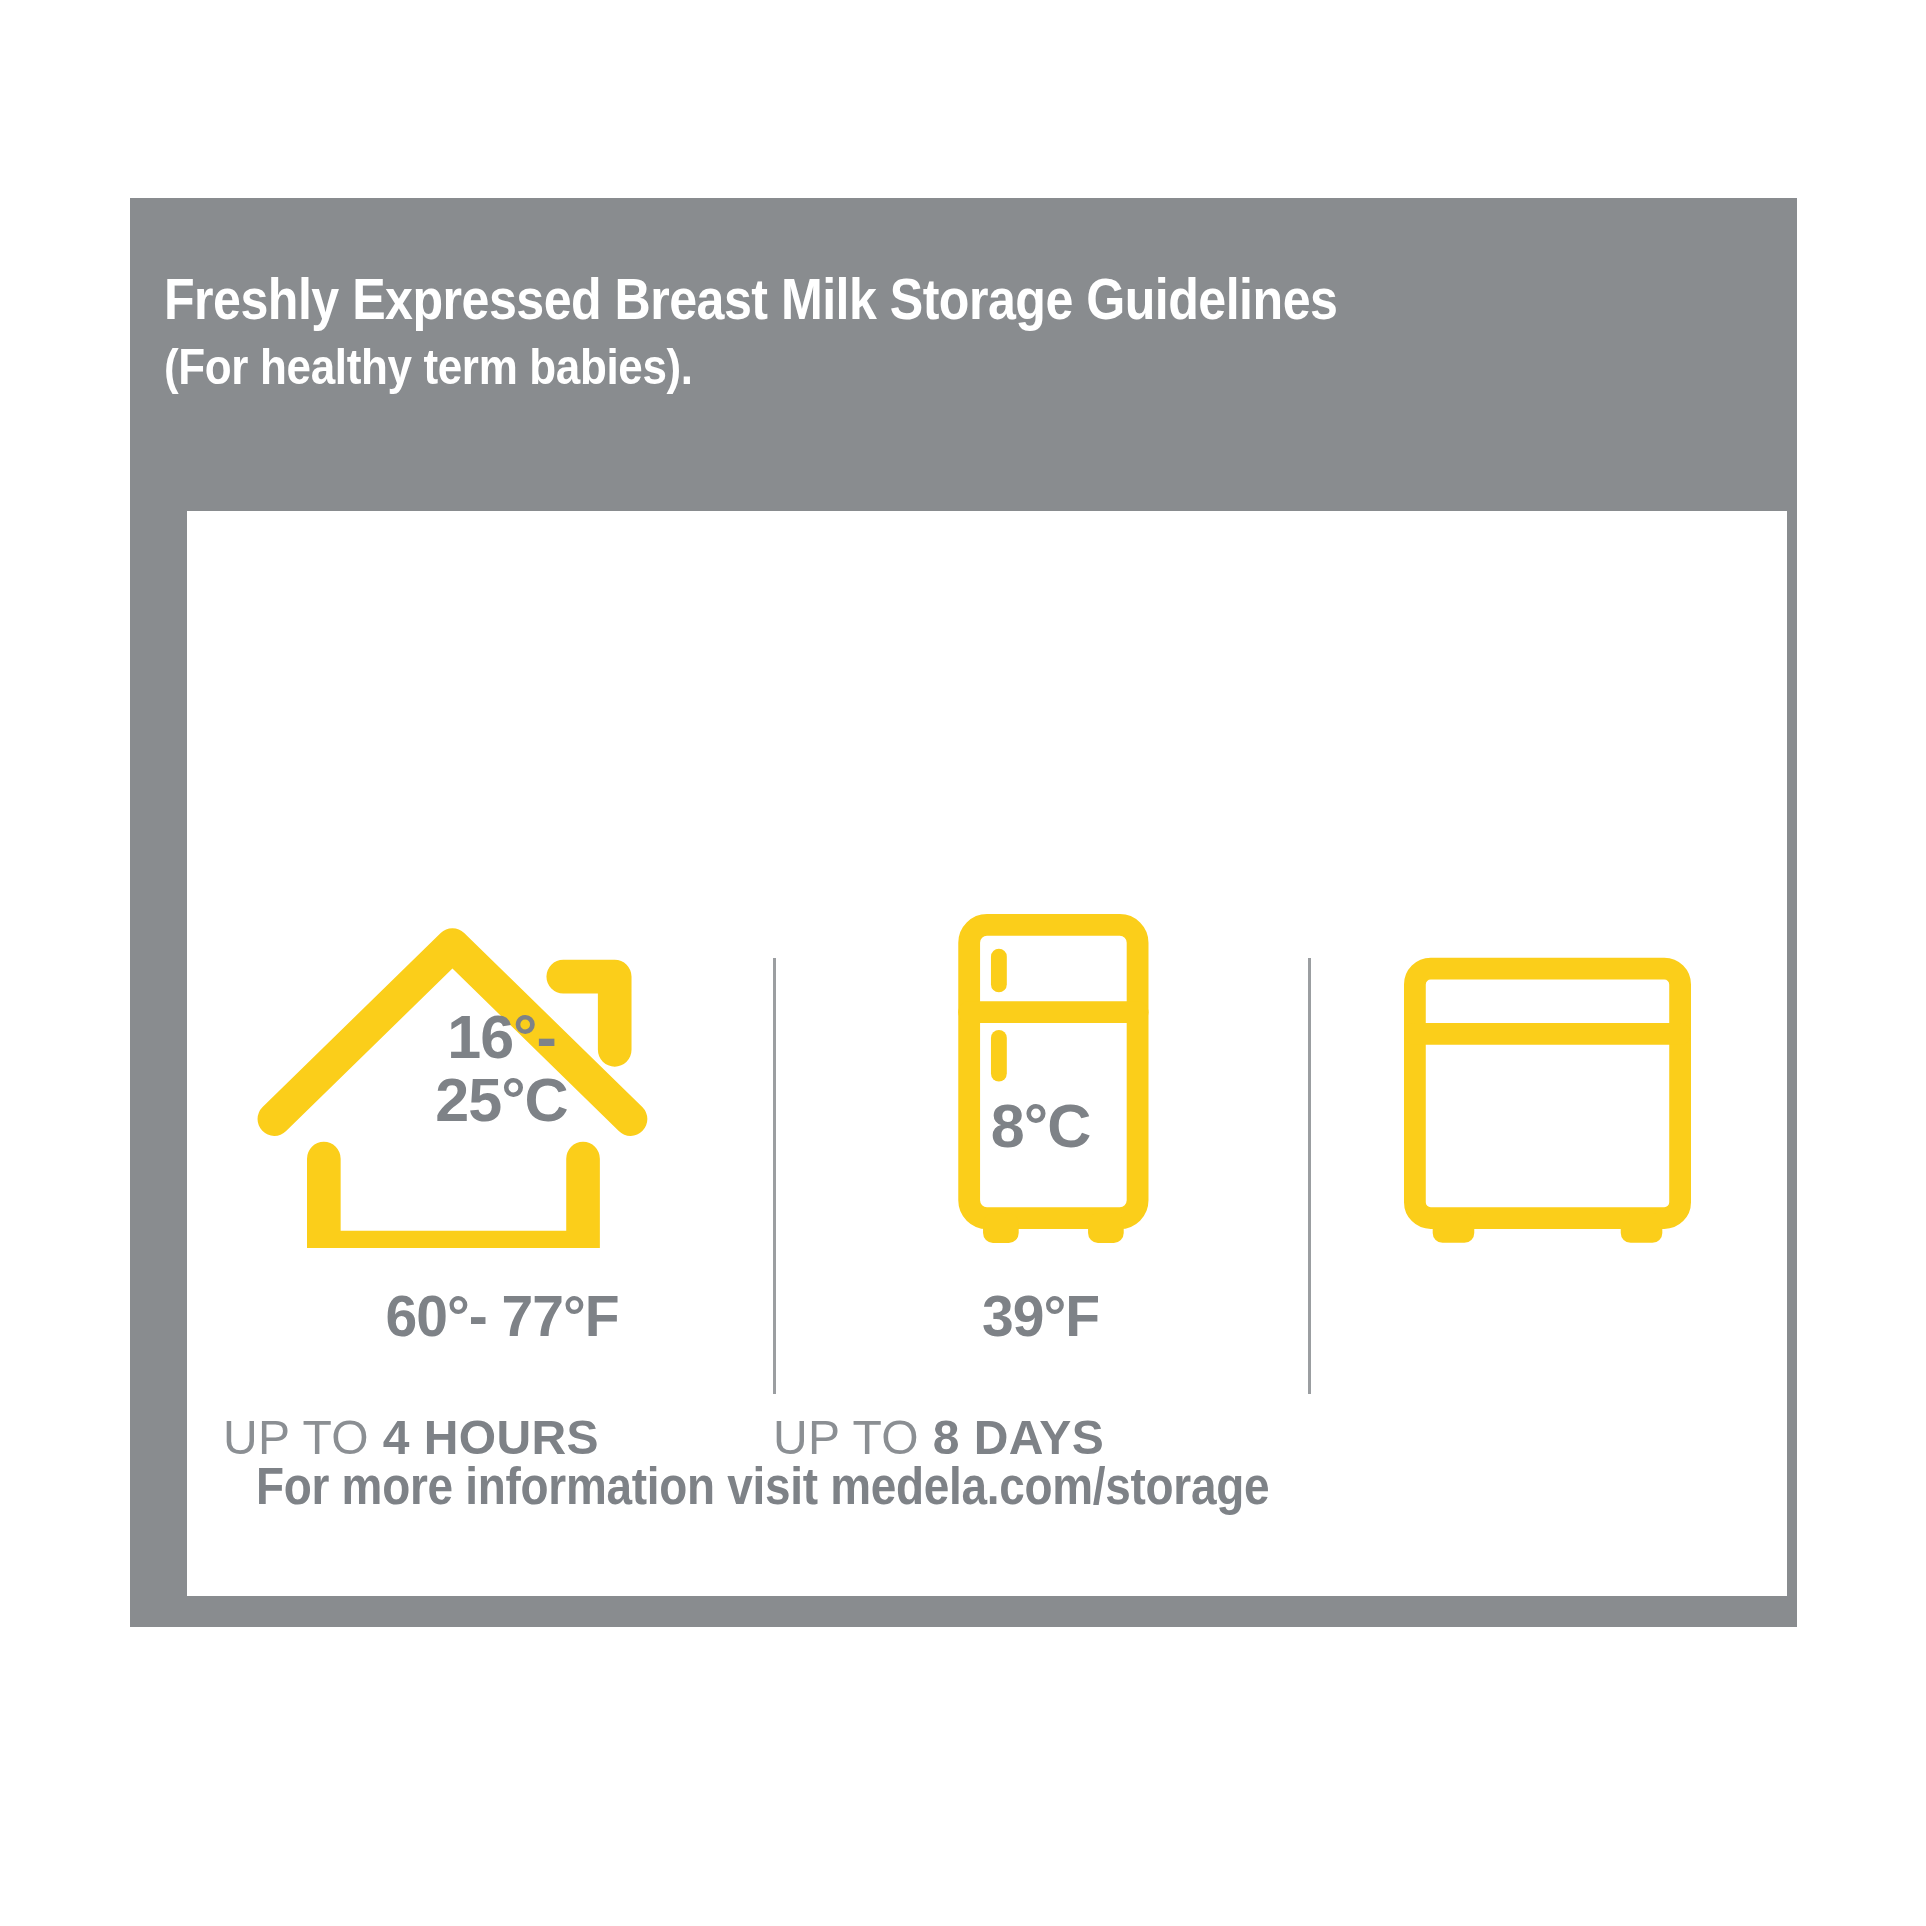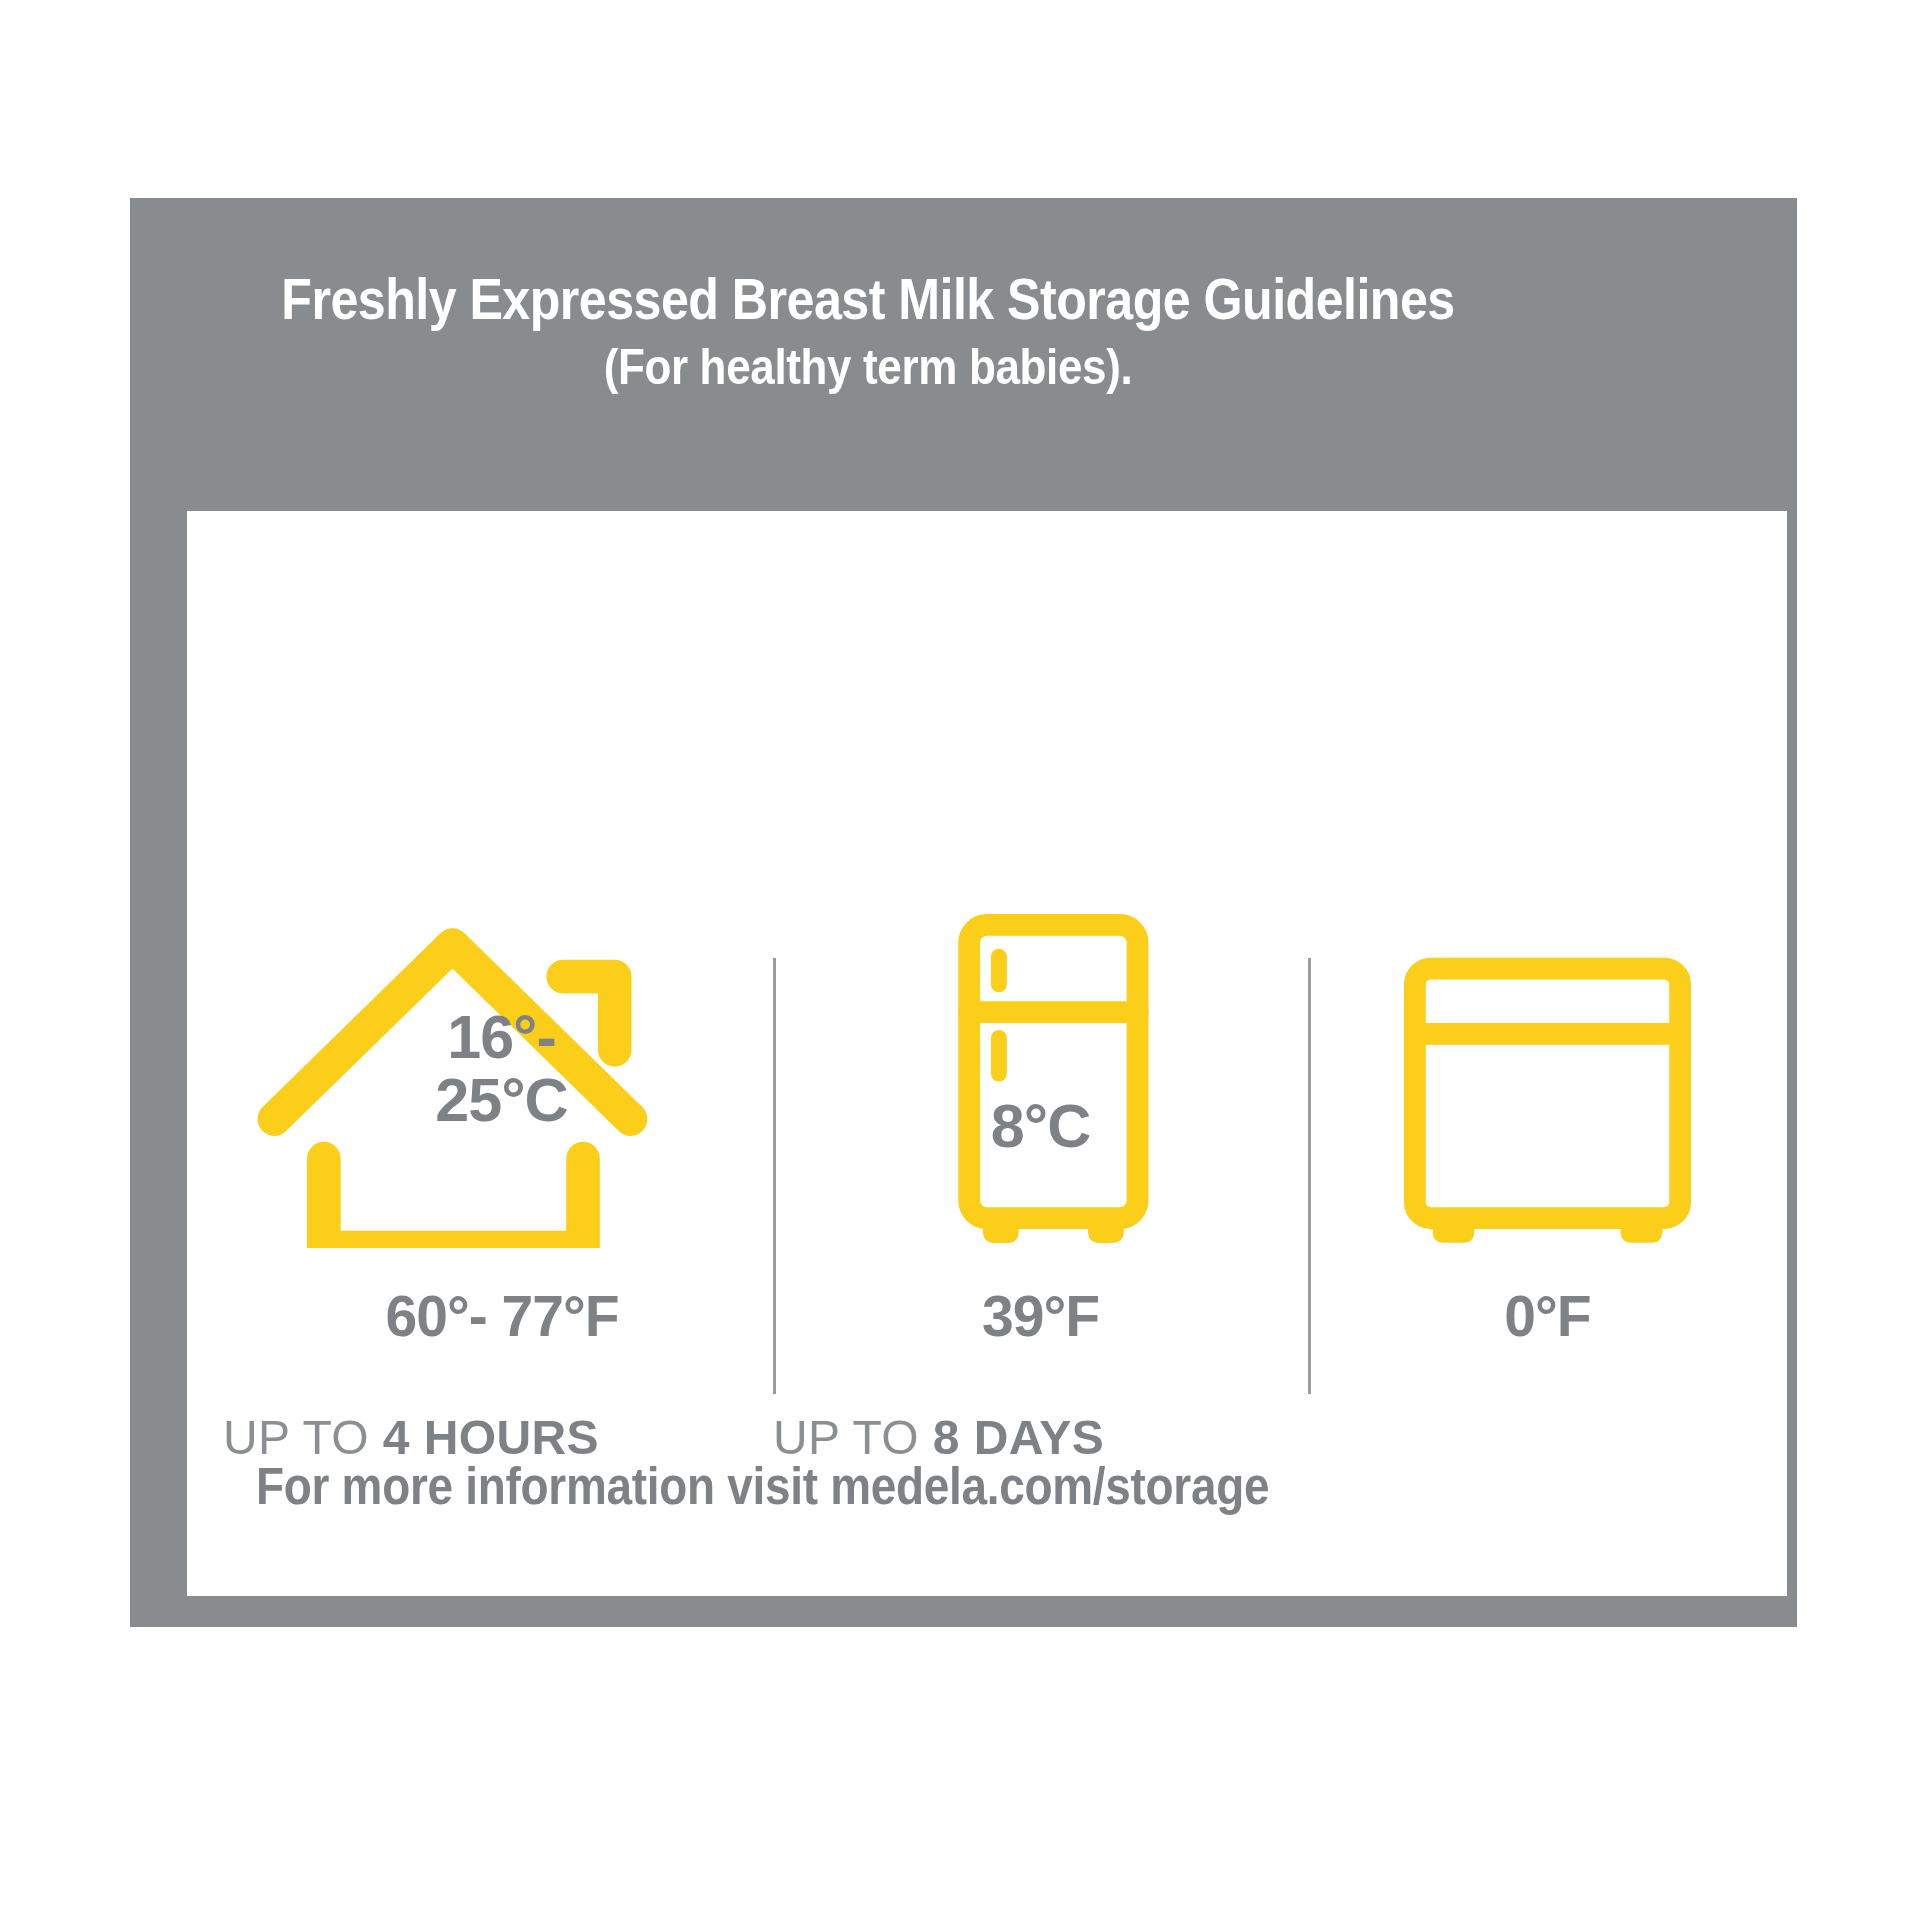--- a/index.html
+++ b/index.html
@@ -27,21 +27,20 @@
 
   
   .header {
     position: absolute;
     left: 34px;
     top: 0;
     width: 1600px;
     height: 313px;
     box-sizing: border-box;
     padding-top: 71px;
-    text-align: center;
   }
   .title {
     color: #ffffff;
     font-size: 57px;
     font-weight: 700;
     letter-spacing: -0.6px;
     line-height: 1.06;
     transform: scaleX(0.88);
     transform-origin: left center;
     white-space: nowrap;
@@ -241,21 +240,20 @@
             </g>
 
             <g fill="#FBCE1A">
               <rect x="126" y="305" width="42" height="30" rx="10"></rect>
               <rect x="316" y="305" width="42" height="30" rx="10"></rect>
             </g>
           </svg>
         </div>
 
 
-        <div class="fahrenheit" style="top:772px;">0°F</div>
 
       </div>
 
     </div>
 
     <div class="footer">For more information visit medela.com/storage</div>
 
   </div>
 </div>
 

